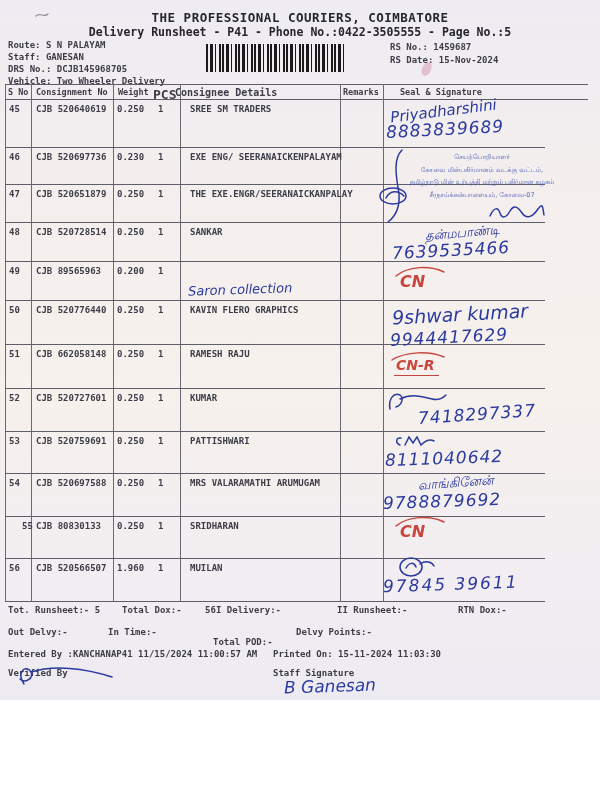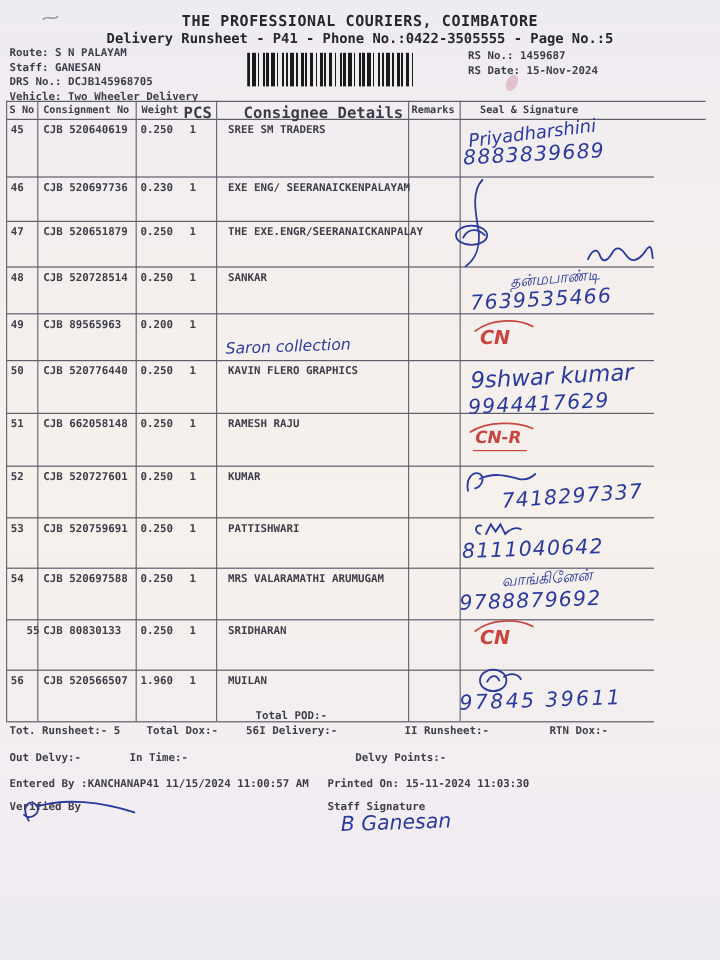--- a/index.html
+++ b/index.html
@@ -1,16 +1,16 @@
 <!DOCTYPE html>
 <html><head>
 <meta charset="utf-8">
 <style>
   html,body{margin:0;padding:0;}
-  .page{position:relative;width:600px;height:800px;overflow:hidden;
+  .page{position:relative;width:600px;height:700px;overflow:hidden;
     background:linear-gradient(180deg,#eeebf2 0%,#f4efee 25%,#f6f1ec 55%,#f1edf2 85%,#edeaf1 100%);
     font-family:"DejaVu Sans Mono",monospace;color:#3d3d48;}
   .abs{position:absolute;white-space:nowrap;}
   .print{font-weight:700;font-size:9px;color:#3d3d48;}
   .title1{font-size:12.5px;font-weight:700;color:#26262e;letter-spacing:.5px;}
   .title2{font-size:11.5px;font-weight:700;color:#26262e;}
   .hline{position:absolute;height:1px;background:#5e5e6a;}
   .vline{position:absolute;width:1px;background:#6a6a76;}
   .hw{font-family:"DejaVu Sans",sans-serif;font-style:italic;color:#2b3a9e;}
   .hw-num{font-size:17px;letter-spacing:1px;}
@@ -69,21 +69,21 @@
   <div class="hline" style="left:5px;top:431px;width:540px"></div>
   <div class="hline" style="left:5px;top:473px;width:540px"></div>
   <div class="hline" style="left:5px;top:516px;width:540px"></div>
   <div class="hline" style="left:5px;top:558px;width:540px"></div>
   <div class="hline" style="left:5px;top:601px;width:540px"></div>
 
   <div class="abs print" style="left:8px;top:87px;font-size:8.5px">S No</div>
   <div class="abs print" style="left:36px;top:87px;font-size:8.5px">Consignment No</div>
   <div class="abs print" style="left:118px;top:87px;font-size:8.5px">Weight</div>
   <div class="abs print" style="left:153px;top:87px;font-size:13px">PCS</div>
-  <div class="abs print" style="left:203px;top:87px;font-size:13px">Consignee Details</div>
+  <div class="abs print" style="left:175px;top:87px;font-size:10px">Consignee Details</div>
   <div class="abs print" style="left:343px;top:87px;font-size:8.5px">Remarks</div>
   <div class="abs print" style="left:400px;top:87px;font-size:8.5px">Seal &amp; Signature</div>
 
   <div>
     <div class="abs print" style="left:9px;top:104px">45</div>
     <div class="abs print" style="left:36px;top:104px">CJB 520640619</div>
     <div class="abs print" style="left:117px;top:104px">0.250</div>
     <div class="abs print" style="left:158px;top:104px">1</div>
     <div class="abs print" style="left:190px;top:104px">SREE SM TRADERS</div>
   </div>
@@ -175,20 +175,26 @@
     <div class="abs print" style="left:158px;top:563px">1</div>
     <div class="abs print" style="left:190px;top:563px">MUILAN</div>
   </div>
 
   <div class="abs hw" style="left:390px;top:102px;font-size:15px;transform:rotate(-7deg)">Priyadharshini</div>
   <div class="abs hw hw-num" style="left:386px;top:119px;transform:rotate(-3deg)">8883839689</div>
 
   <svg class="abs sig" style="left:386px;top:148px" width="20" height="76">
     <path d="M16,2 C6,12 11,32 13,46 C14,60 10,68 2,74"></path>
   </svg>
+  <div class="abs stamp" style="left:406px;top:151px;width:152px">
+    <div>செயற்பொறியாளர்</div>
+    <div>கோவை மின்பகிர்மானம் வடக்கு வட்டம்,</div>
+    <div>தமிழ்நாடு மின் உற்பத்தி மற்றும் பகிர்மான கழகம்</div>
+    <div>சீரநாய்க்கன்பாளையம், கோவை-07</div>
+  </div>
   <svg class="abs sig" style="left:378px;top:186px" width="32" height="20">
     <ellipse cx="15" cy="10" rx="13" ry="8"></ellipse>
       <path d="M8,12 C12,4 20,4 26,10"></path>
   </svg>
   <svg class="abs sig" style="left:488px;top:203px" width="58" height="18">
     <path d="M2,13 C6,4 10,4 12,10 S18,15 22,8 S30,4 34,10 S44,15 50,6 S55,10 56,12"></path>
   </svg>
 
   <div class="abs hw" style="left:425px;top:225px;font-size:13px;transform:rotate(-5deg)">தன்மபாண்டி</div>
   <div class="abs hw hw-num" style="left:392px;top:240px;transform:rotate(-3deg)">7639535466</div>
@@ -232,21 +238,21 @@
 
   <div class="abs print" style="left:8px;top:605px">Tot. Runsheet:- 5</div>
   <div class="abs print" style="left:122px;top:605px">Total Dox:-</div>
   <div class="abs print" style="left:205px;top:605px">56</div>
   <div class="abs print" style="left:216px;top:605px">I Delivery:-</div>
   <div class="abs print" style="left:337px;top:605px">II Runsheet:-</div>
   <div class="abs print" style="left:458px;top:605px">RTN Dox:-</div>
 
   <div class="abs print" style="left:8px;top:627px">Out Delvy:-</div>
   <div class="abs print" style="left:108px;top:627px">In Time:-</div>
-  <div class="abs print" style="left:213px;top:592px">Total POD:-</div>
+  <div class="abs print" style="left:213px;top:637px">Total POD:-</div>
   <div class="abs print" style="left:296px;top:627px">Delvy Points:-</div>
 
   <div class="abs print" style="left:8px;top:649px">Entered By :KANCHANAP41 11/15/2024 11:00:57 AM</div>
   <div class="abs print" style="left:273px;top:649px">Printed On: 15-11-2024 11:03:30</div>
 
   <div class="abs print" style="left:8px;top:668px">Verified By</div>
   <div class="abs print" style="left:273px;top:668px">Staff Signature</div>
 
   <svg class="abs sig" style="left:12px;top:660px" width="104" height="32">
     <path d="M12,24 C4,12 14,4 19,12 C22,18 13,24 8,19 M19,12 C42,5 72,8 100,17"></path>

